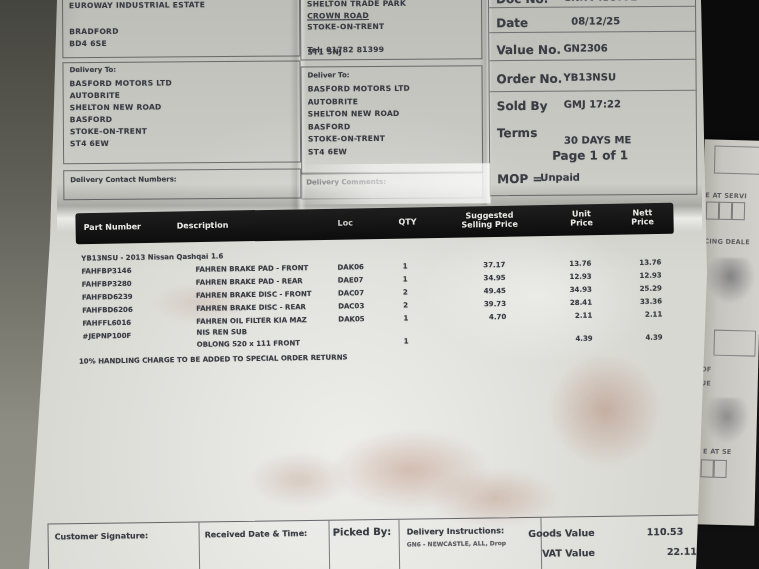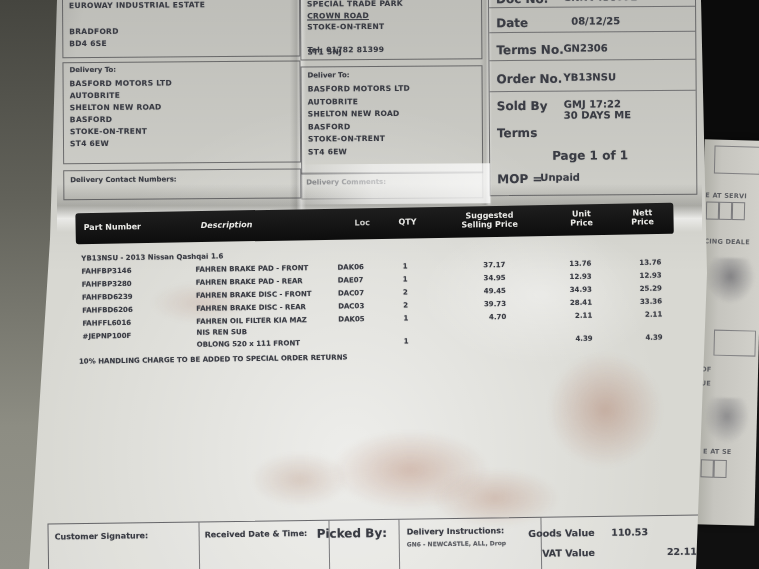--- a/index.html
+++ b/index.html
@@ -135,44 +135,44 @@
 
   <div class="content">
 
     <div class="bx" style="left:64px;top:-42px;width:236px;height:96px;">
       <span class="abs print addr" style="left:6px;top:40px;">EUROWAY INDUSTRIAL ESTATE</span>
       <span class="abs print addr" style="left:6px;top:66px;">BRADFORD</span>
       <span class="abs print addr" style="left:6px;top:78px;">BD4 6SE</span>
     </div>
 
     <div class="bx" style="left:302px;top:-34px;width:180px;height:92px;">
-      <span class="abs print addr" style="left:6px;top:32px;">SPECIAL TRADE PARK</span>
+      <span class="abs print addr" style="left:6px;top:32px;">SHELTON TRADE PARK</span>
       <span class="abs print addr" style="left:6px;top:44px;text-decoration:underline;">CROWN ROAD</span>
       <span class="abs print addr" style="left:6px;top:55px;">STOKE-ON-TRENT</span>
       <span class="abs print addr" style="left:6px;top:80px;">ST1 5NJ</span>
       <span class="abs print addr" style="left:6px;top:78px;">Tel:  01782 81399</span>
     </div>
 
     <div class="bx" style="left:490px;top:-8px;width:206px;height:203px;">
       <span class="doc-row-label print" style="top:0px;">Doc No.</span>
       <span class="doc-row-value print" style="top:0px;">GNNV456092</span>
       <div class="doc-hr" style="top:15px;"></div>
       <span class="doc-row-label print" style="top:24px;">Date</span>
       <span class="doc-row-value print" style="top:24px;left:82px;">08/12/25</span>
       <div class="doc-hr" style="top:40px;"></div>
-      <span class="doc-row-label print" style="top:51px;">Terms No.</span>
+      <span class="doc-row-label print" style="top:51px;">Value No.</span>
       <span class="doc-row-value print" style="top:51px;">GN2306</span>
       <div class="doc-hr" style="top:68px;"></div>
       <span class="doc-row-label print" style="top:80px;">Order No.</span>
       <span class="doc-row-value print" style="top:80px;">YB13NSU</span>
       <div class="doc-hr" style="top:99px;"></div>
       <span class="doc-row-label print" style="top:107px;">Sold By</span>
       <span class="doc-row-value print" style="top:107px;">GMJ 17:22</span>
       <span class="doc-row-label print" style="top:134px;">Terms</span>
-      <span class="doc-row-value print" style="top:118px;">30 DAYS ME</span>
+      <span class="doc-row-value print" style="top:143px;">30 DAYS ME</span>
       <span class="doc-row-label print" style="top:157px;left:62px;">Page 1 of 1</span>
       <span class="doc-row-label print" style="top:180px;">MOP =</span>
       <span class="doc-row-value print" style="top:180px;left:50px;">Unpaid</span>
     </div>
 
     <div class="bx" style="left:64px;top:60px;width:236px;height:100px;">
       <span class="abs print lbl" style="left:6px;top:3px;">Delivery To:</span>
       <span class="abs print addr" style="left:6px;top:16px;">BASFORD MOTORS LTD</span>
       <span class="abs print addr" style="left:6px;top:28px;">AUTOBRITE</span>
       <span class="abs print addr" style="left:6px;top:40px;">SHELTON NEW ROAD</span>
@@ -194,22 +194,22 @@
     <div class="bx" style="left:64px;top:168px;width:236px;height:28px;">
       <span class="abs print lbl" style="left:6px;top:5px;">Delivery Contact Numbers:</span>
     </div>
     <div class="bx" style="left:302px;top:172px;width:180px;height:25px;border-color:rgba(60,60,66,.4);">
       <span class="abs print lbl" style="left:4px;top:5px;opacity:.6;">Delivery Comments:</span>
     </div>
     <div class="comments-glare"></div>
 
     <div class="thead">
       <span class="hc" style="left:8px;top:10px;">Part Number</span>
-      <span class="hc" style="left:125px;top:10px;font-style:italic;">Description</span>
-      <span class="hc" style="left:279px;top:10px;opacity:.85;">Loc</span>
+      <span class="hc" style="left:101px;top:10px;">Description</span>
+      <span class="hc" style="left:262px;top:10px;opacity:.85;">Loc</span>
       <span class="hc" style="left:315px;top:10px;width:34px;text-align:center;">QTY</span>
       <span class="hc" style="left:358px;top:5px;width:112px;text-align:center;">Suggested
 Selling Price</span>
       <span class="hc" style="left:478px;top:5px;width:56px;text-align:center;">Unit
 Price</span>
       <span class="hc" style="left:542px;top:5px;width:50px;text-align:center;">Nett
 Price</span>
     </div>
 
     <div class="rows print">
@@ -277,23 +277,23 @@
       <span class="c" style="left:2px;top:106px;">10% HANDLING CHARGE TO BE ADDED TO SPECIAL ORDER RETURNS</span>
     </div>
 
     <div class="footer print">
       <div class="fdiv" style="left:150px;"></div>
       <div class="fdiv" style="left:280px;"></div>
       <div class="fdiv" style="left:350px;"></div>
       <div class="fdiv" style="left:492px;"></div>
       <span class="abs" style="left:6px;top:8px;font-size:8px;">Customer Signature:</span>
       <span class="abs" style="left:156px;top:8px;font-size:8px;">Received Date &amp; Time:</span>
-      <span class="abs" style="left:268px;top:6px;font-size:12px;">Picked By:</span>
+      <span class="abs" style="left:284px;top:6px;font-size:10px;">Picked By:</span>
       <span class="abs" style="left:358px;top:8px;font-size:8px;">Delivery Instructions:</span>
       <span class="abs" style="left:358px;top:21px;font-size:6px;opacity:.8;">GN6 - NEWCASTLE, ALL, Drop</span>
       <span class="abs" style="left:470px;top:10px;width:76px;text-align:right;font-size:9.5px;">Goods Value</span>
-      <span class="abs" style="left:546px;top:10px;width:70px;text-align:center;font-size:9.5px;">110.53</span>
+      <span class="abs" style="left:598px;top:10px;width:70px;text-align:left;font-size:9.5px;">110.53</span>
       <span class="abs" style="left:470px;top:30px;width:76px;text-align:right;font-size:9.5px;">VAT Value</span>
       <span class="abs" style="left:578px;top:30px;width:70px;text-align:right;font-size:9.5px;">22.11</span>
     </div>
 
   </div>
 </div>
 
 </body></html>

